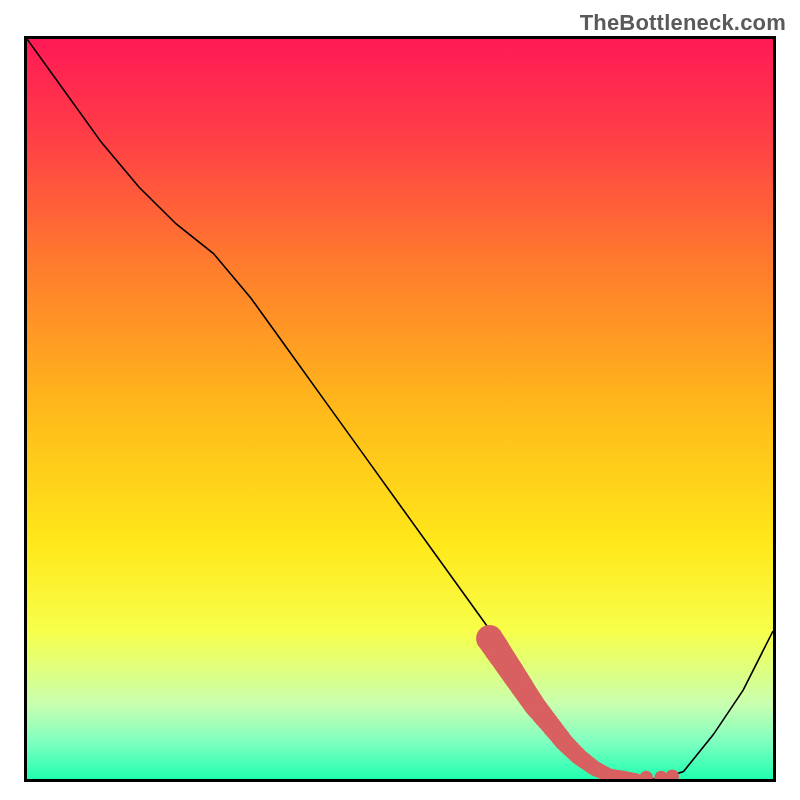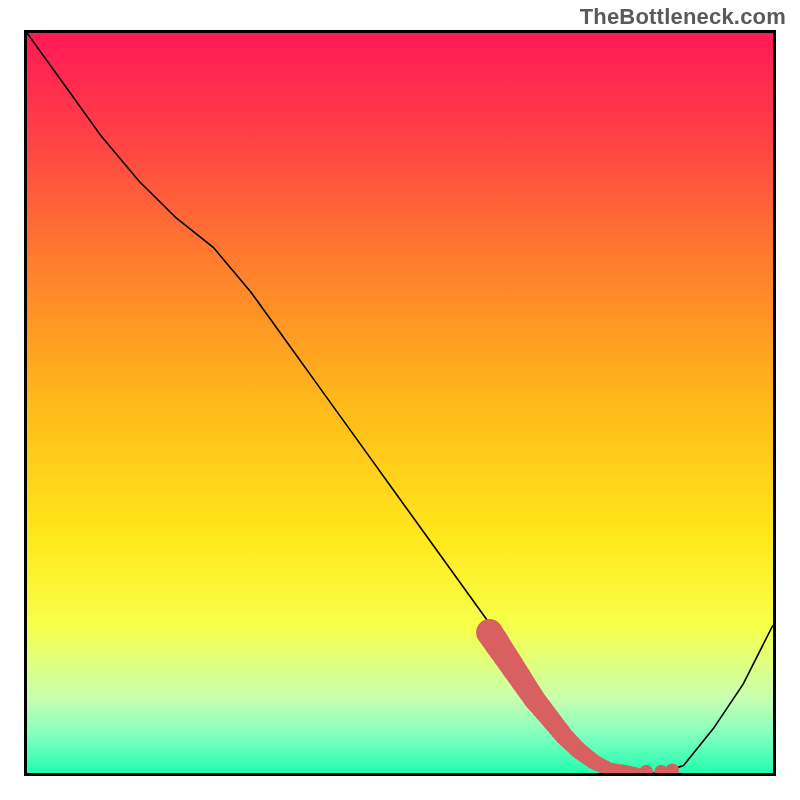--- a/index.html
+++ b/index.html
@@ -9,20 +9,21 @@
     height: 800px;
     overflow: hidden;
     background: #ffffff;
     font-family: Arial, Helvetica, sans-serif;
   }
   .outer {
     position: relative;
     width: 800px;
     height: 712px;
     background: #ffffff;
+    margin-top: 6px;
   }
   .watermark {
     position: absolute;
     top: 4px;
     right: 14px;
     font-size: 22px;
     font-weight: 600;
     color: #5a5a5a;
     letter-spacing: 0.2px;
     z-index: 10;

